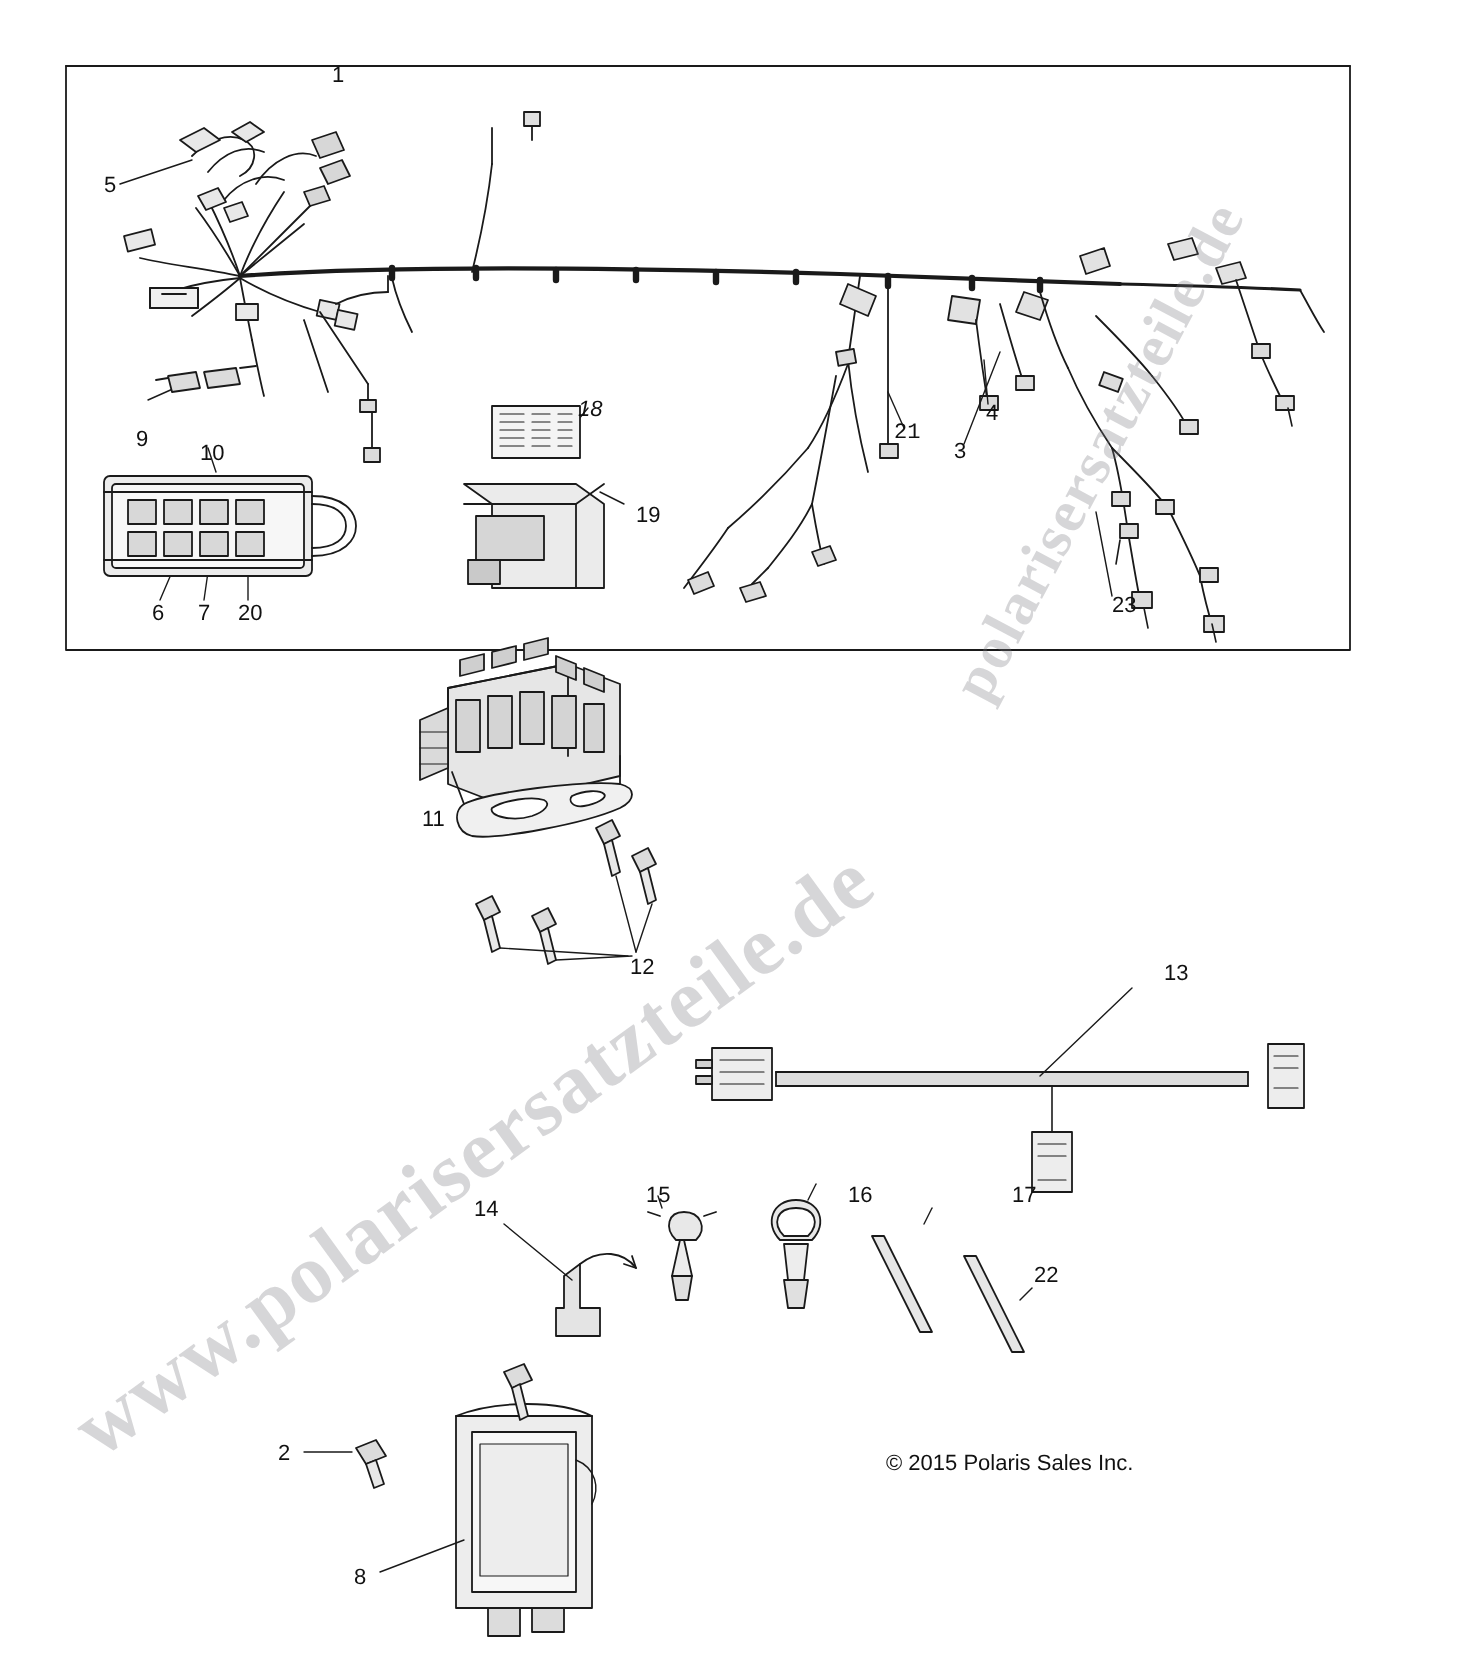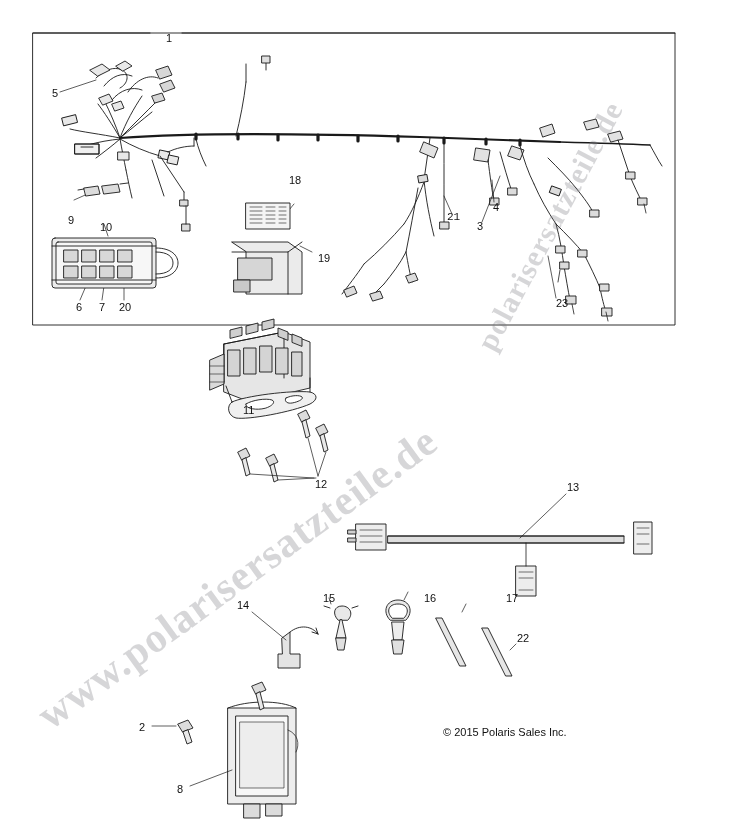--- a/index.html
+++ b/index.html
@@ -335,29 +335,29 @@
     </g>
   </svg>
 
   <div class="callout" style="left:166px;top:33px;">1</div>
   <div class="callout" style="left:52px;top:88px;">5</div>
   <div class="callout" style="left:68px;top:215px;">9</div>
   <div class="callout" style="left:100px;top:222px;">10</div>
   <div class="callout" style="left:76px;top:302px;">6</div>
   <div class="callout" style="left:99px;top:302px;">7</div>
   <div class="callout" style="left:119px;top:302px;">20</div>
-  <div class="callout" style="left:289px;top:175px;">18</div>
+  <div class="callout" style="left:289px;top:200px;font-style:italic;">18</div>
   <div class="callout" style="left:318px;top:253px;">19</div>
   <div class="callout" style="left:447px;top:212px;font-family:Liberation Mono, monospace;">21</div>
   <div class="callout" style="left:493px;top:202px;">4</div>
   <div class="callout" style="left:477px;top:221px;">3</div>
   <div class="callout" style="left:556px;top:298px;">23</div>
-  <div class="callout" style="left:211px;top:405px;margin-left:32px;">11</div>
+  <div class="callout" style="left:211px;top:405px;">11</div>
   <div class="callout" style="left:315px;top:479px;">12</div>
-  <div class="callout" style="left:567px;top:482px;">13</div>
+  <div class="callout" style="left:582px;top:482px;">13</div>
   <div class="callout" style="left:237px;top:600px;text-align:right;">14</div>
   <div class="callout" style="left:323px;top:593px;">15</div>
   <div class="callout" style="left:424px;top:593px;">16</div>
   <div class="callout" style="left:462px;top:593px;margin-left:44px;">17</div>
   <div class="callout" style="left:517px;top:633px;">22</div>
   <div class="callout" style="left:139px;top:722px;">2</div>
   <div class="callout" style="left:177px;top:784px;">8</div>
 
   <div class="copyright" style="left:443px;top:726px;">© 2015 Polaris Sales Inc.</div>
 

